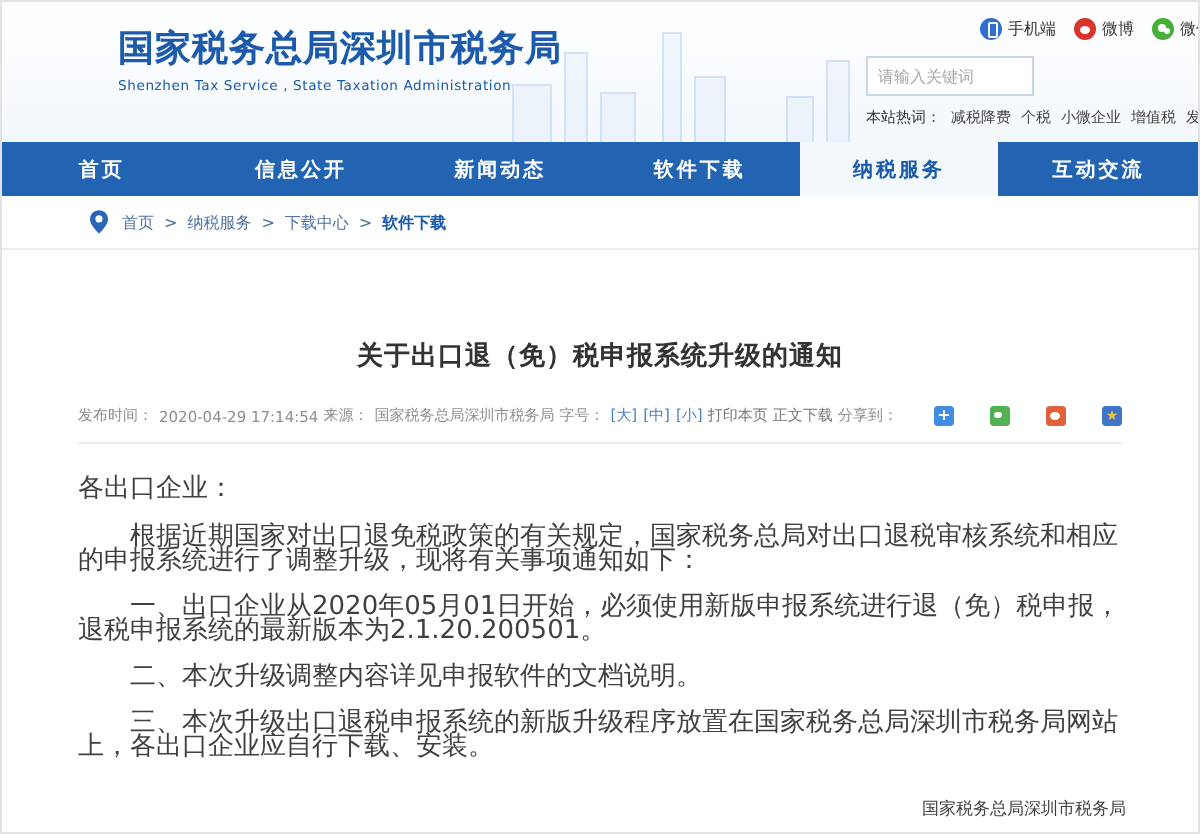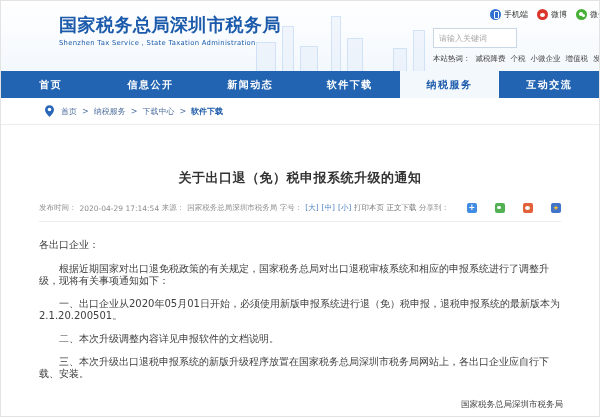--- a/index.html
+++ b/index.html
@@ -66,21 +66,21 @@
   .share-icons{display:flex;align-items:center;gap:18px;}
   .share-icon{width:10px;height:10px;border-radius:2px;display:inline-flex;align-items:center;justify-content:center;
               font-size:8px;line-height:10px;color:#fff;cursor:pointer;position:relative;}
   .si-plus{background:#3f8ce0;font-weight:bold;}
   .si-wechat{background:#52b152;}
   .si-wechat::after{content:"";position:absolute;left:2px;top:2.5px;width:4px;height:3.5px;border-radius:50%;background:#fff;}
   .si-weibo{background:#e0613a;}
   .si-weibo::after{content:"";position:absolute;left:2.5px;top:3px;width:5px;height:4px;border-radius:50%;background:#fff;}
   .si-qzone{background:#3f74c9;color:#f5c03c;font-size:7px;}
 
-  .body-text{font-size:10px;color:#404040;}
+  .body-text{font-size:13px;color:#404040;}
   .salutation{margin:17px 0 0;line-height:12px;}
   .para{margin:11px 0 0;text-indent:2em;line-height:12px;}
   .para.first{margin-top:12px;}
 
   .sign-block{position:absolute;right:36px;top:258px;text-align:right;font-size:8.5px;color:#404040;}
   .sign-date{margin-top:11px;}
 </style>
 </head>
 <body>
 

